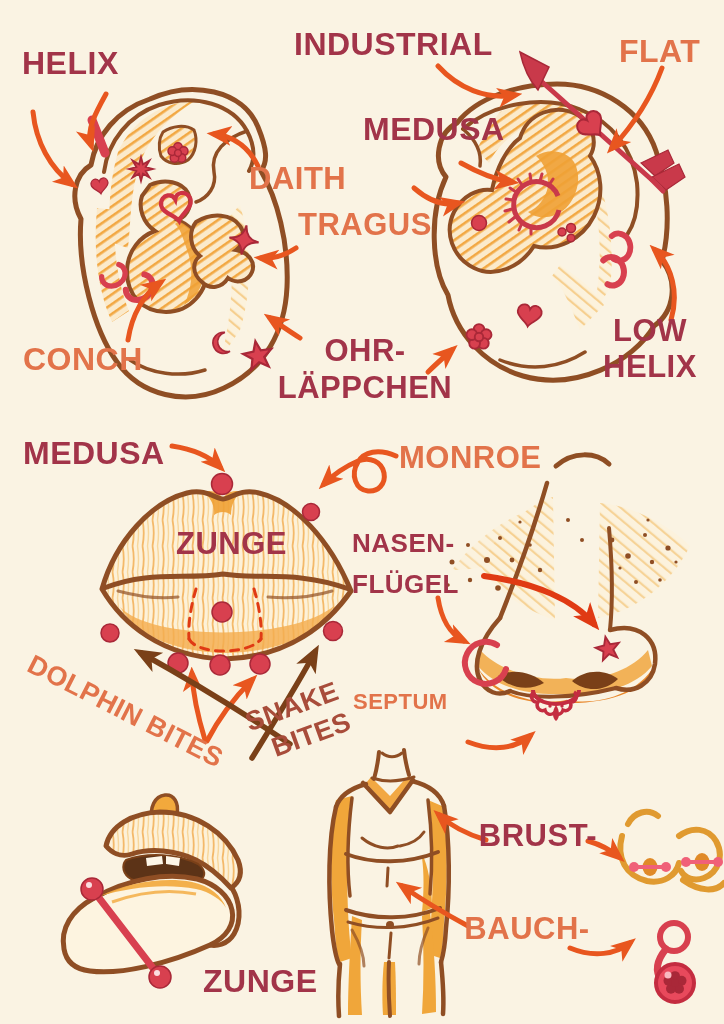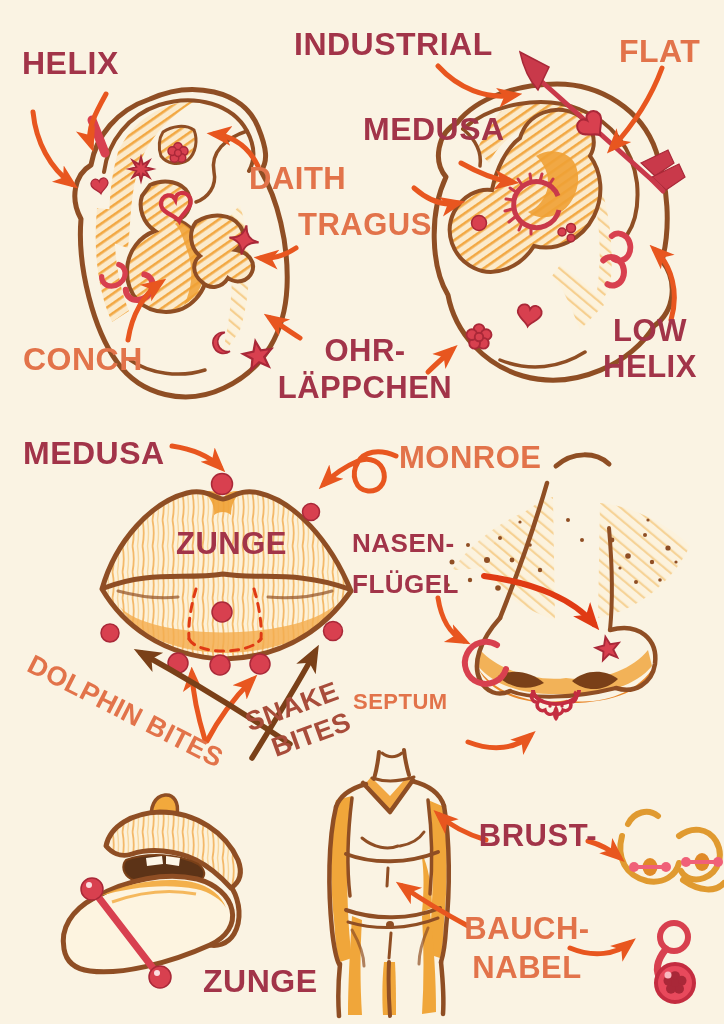--- a/index.html
+++ b/index.html
@@ -358,14 +358,13 @@
 </div>
 
 <div class="lbl c-orange" style="left:353px;top:690px;font-size:22px">SEPTUM</div>
 <div class="lbl c-dark" style="left:203px;top:964px;font-size:32px">ZUNGE</div>
 
 <div class="lbl c-dark ctr" style="left:538px;top:818px;font-size:31px;line-height:36px">
   <span class="block">BRUST-</span>
 </div>
 <div class="lbl c-orange ctr" style="left:527px;top:909px;font-size:31px;line-height:39px">
   <span class="block">BAUCH-</span>
-  <span class="block">NABEL</span>
 </div>
 
 </body></html>

